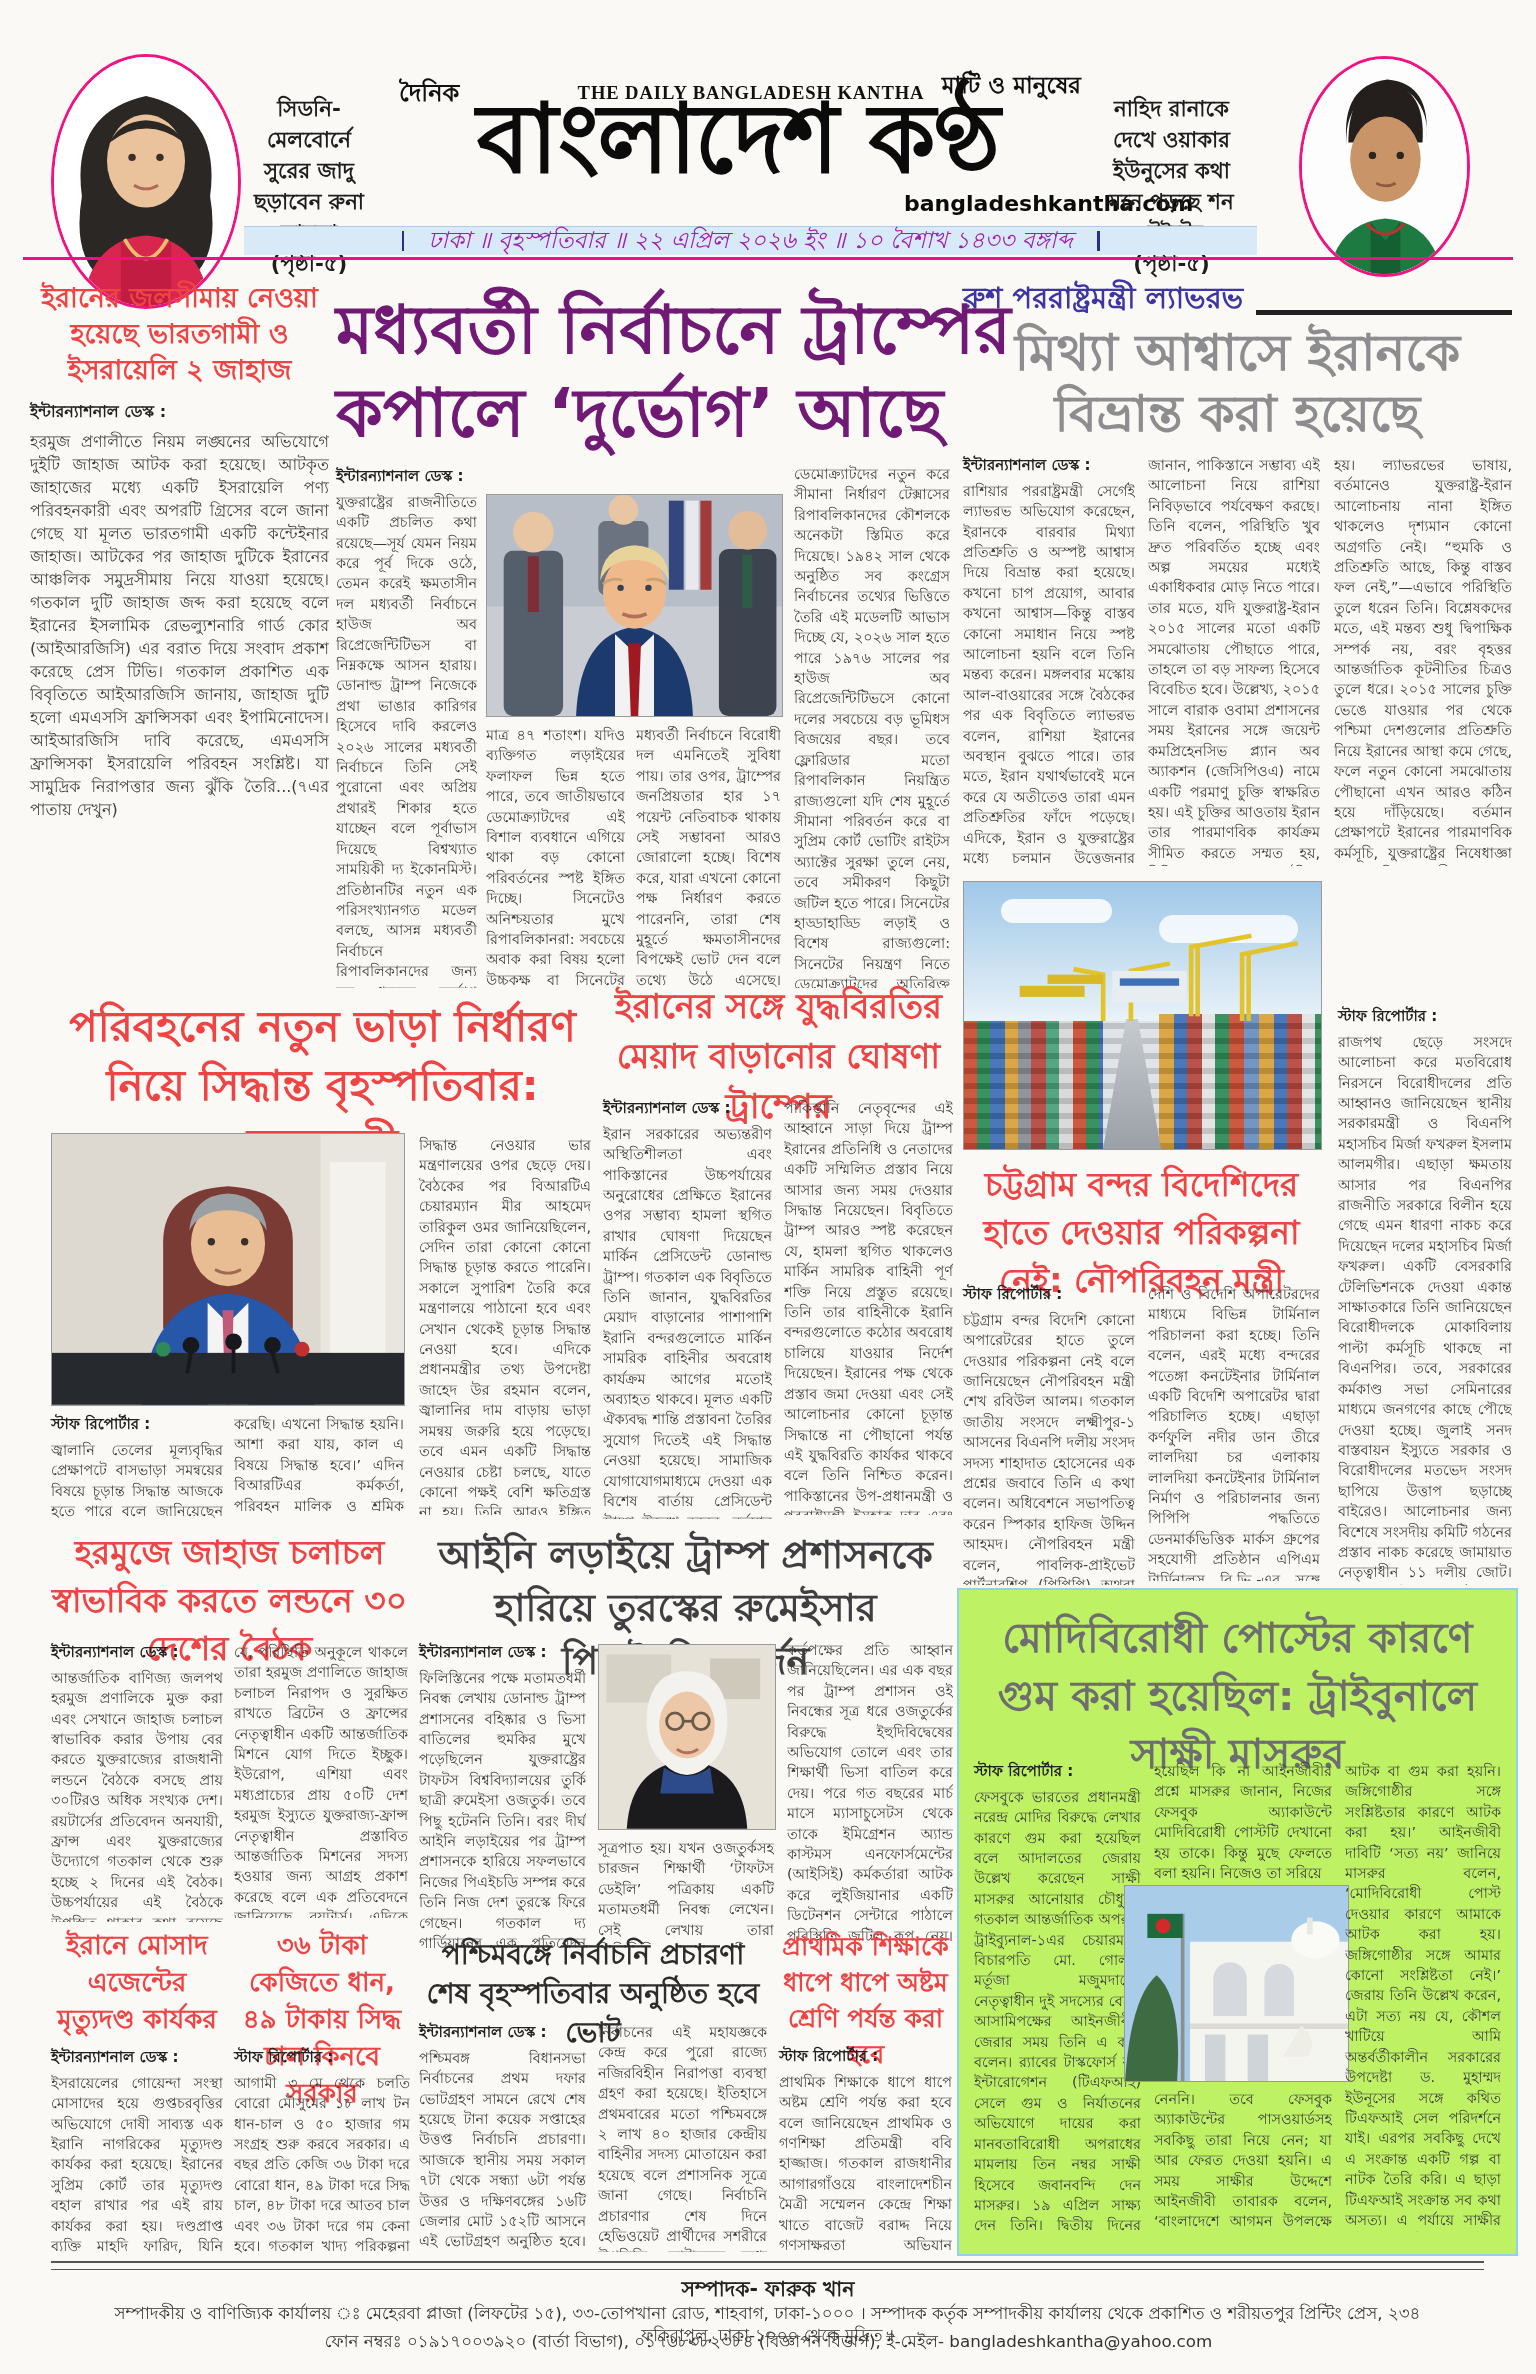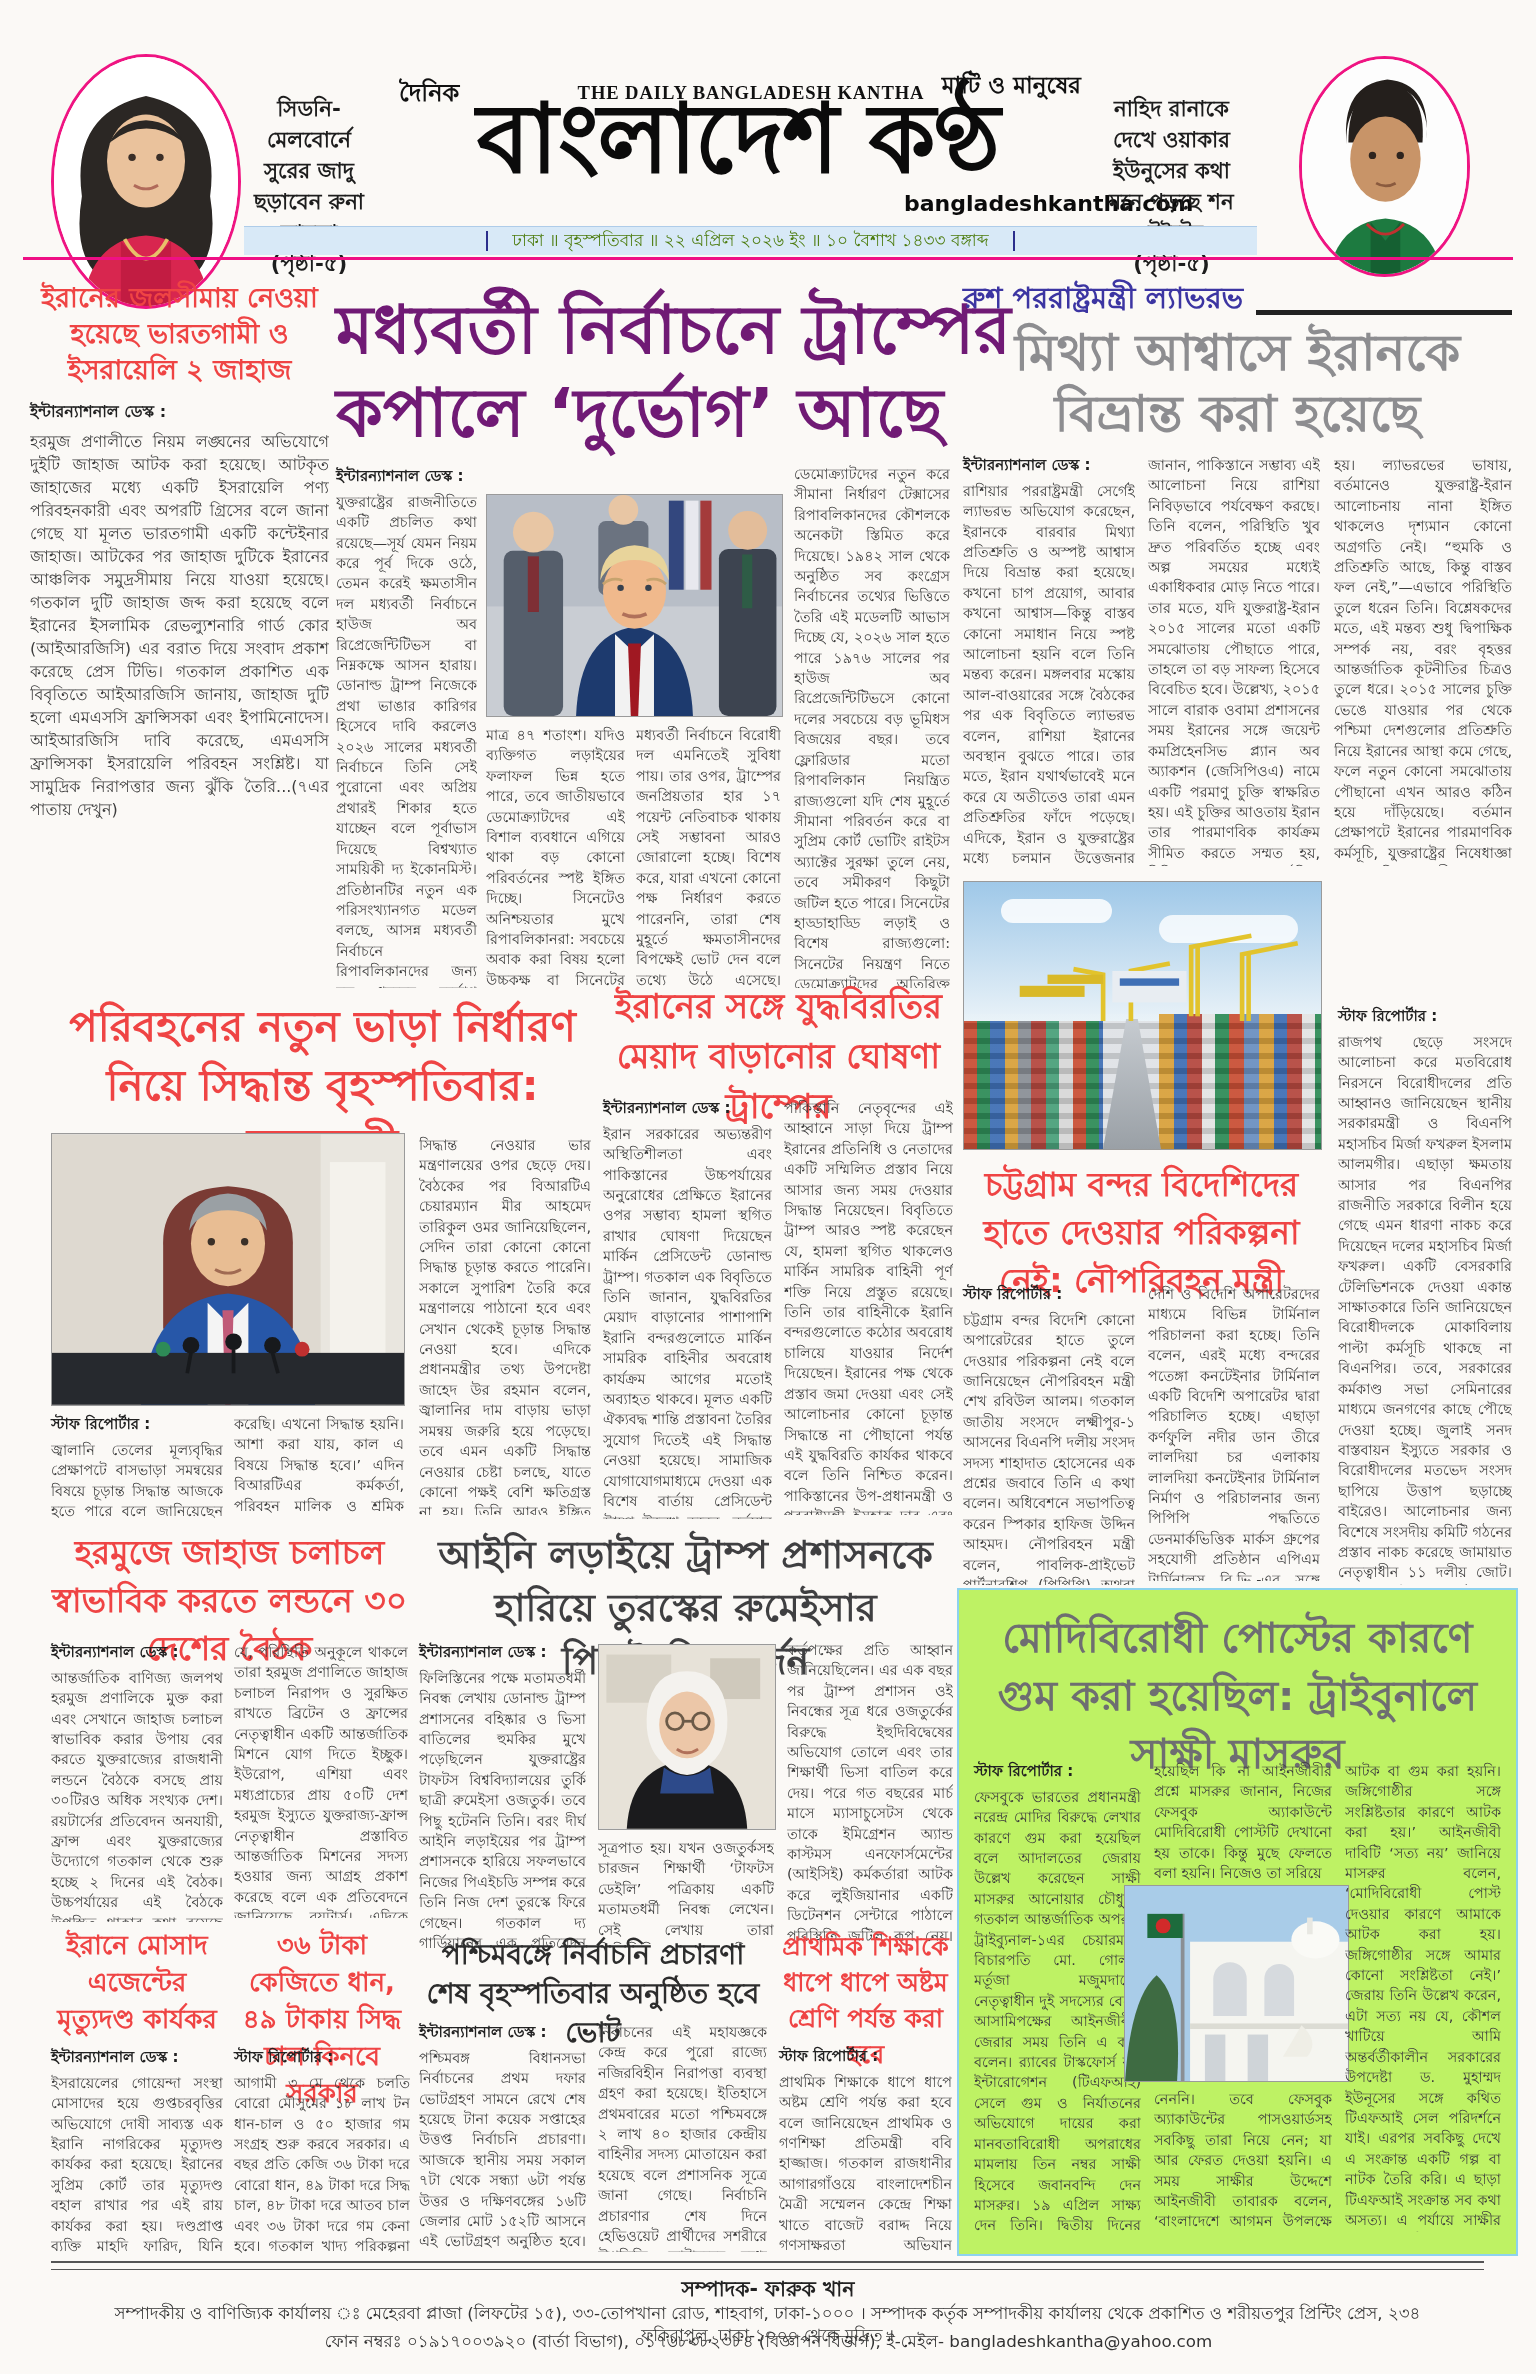--- a/index.html
+++ b/index.html
@@ -57,21 +57,21 @@
         <circle cx="106" cy="104" r="4" fill="#2e241e"></circle>
       <path d="M80 134 Q90 140 101 134" stroke="#8a5a3e" stroke-width="3" fill="none"></path>
       <path d="M28 232 Q40 176 90 172 Q140 176 152 232Z" fill="#1d7a40"></path>
       <path d="M74 176 L90 196 L106 176 L106 232 L74 232Z" fill="#156032"></path>
       <path d="M70 178 Q90 200 110 178" stroke="#c03030" stroke-width="3" fill="none"></path>
     </svg>
   </div>
 
   <div class="abs" style="left:244px;top:226px;width:1013px;height:28px;background:#d8e9f7;border-top:1.9px solid #aecce9;display:flex;align-items:center;justify-content:center;gap:24px;">
     <span style="width:2.8px;height:20.4px;background:#2b2e8c;"></span>
-    <span style="font-size:17px;color:#4d7c0f;">ঢাকা ॥ বৃহস্পতিবার ॥ ২২ এপ্রিল ২০২৬ ইং ॥ ১০ বৈশাখ ১৪৩৩ বঙ্গাব্দ</span>
+    <span style="font-size:23px;color:#a21caf;font-style:italic;">ঢাকা ॥ বৃহস্পতিবার ॥ ২২ এপ্রিল ২০২৬ ইং ॥ ১০ বৈশাখ ১৪৩৩ বঙ্গাব্দ</span>
     <span style="width:2.8px;height:20.4px;background:#2b2e8c;"></span>
   </div>
   <div class="abs" style="left:23px;top:257px;width:1490px;height:2.8px;background:#ef1085;"></div>
 
   <div class="abs" style="left:30px;top:280px;width:299px;">
     <div class="hl" style="font-size:27px;line-height:36px;">ইরানের জলসীমায় নেওয়া হয়েছে ভারতগামী ও ইসরায়েলি ২ জাহাজ</div>
     <div class="dl" style="margin-top:11px;font-size:16px;">ইন্টারন্যাশনাল ডেস্ক :</div>
     <div class="bt" style="height:547px;margin-top:3.7px;">হরমুজ প্রণালীতে নিয়ম লঙ্ঘনের অভিযোগে দুইটি জাহাজ আটক করা হয়েছে। আটকৃত জাহাজের মধ্যে একটি ইসরায়েলি পণ্য পরিবহনকারী এবং অপরটি গ্রিসের বলে জানা গেছে যা মূলত ভারতগামী একটি কন্টেইনার জাহাজ। আটকের পর জাহাজ দুটিকে ইরানের আঞ্চলিক সমুদ্রসীমায় নিয়ে যাওয়া হয়েছে। গতকাল দুটি জাহাজ জব্দ করা হয়েছে বলে ইরানের ইসলামিক রেভল্যুশনারি গার্ড কোর (আইআরজিসি) এর বরাত দিয়ে সংবাদ প্রকাশ করেছে প্রেস টিভি। গতকাল প্রকাশিত এক বিবৃতিতে আইআরজিসি জানায়, জাহাজ দুটি হলো এমএসসি ফ্রান্সিসকা এবং ইপামিনোদেস। আইআরজিসি দাবি করেছে, এমএসসি ফ্রান্সিসকা ইসরায়েলি পরিবহন সংশ্লিষ্ট। যা সামুদ্রিক নিরাপত্তার জন্য ঝুঁকি তৈরি...(৭এর পাতায় দেখুন)</div>
   </div>
 

